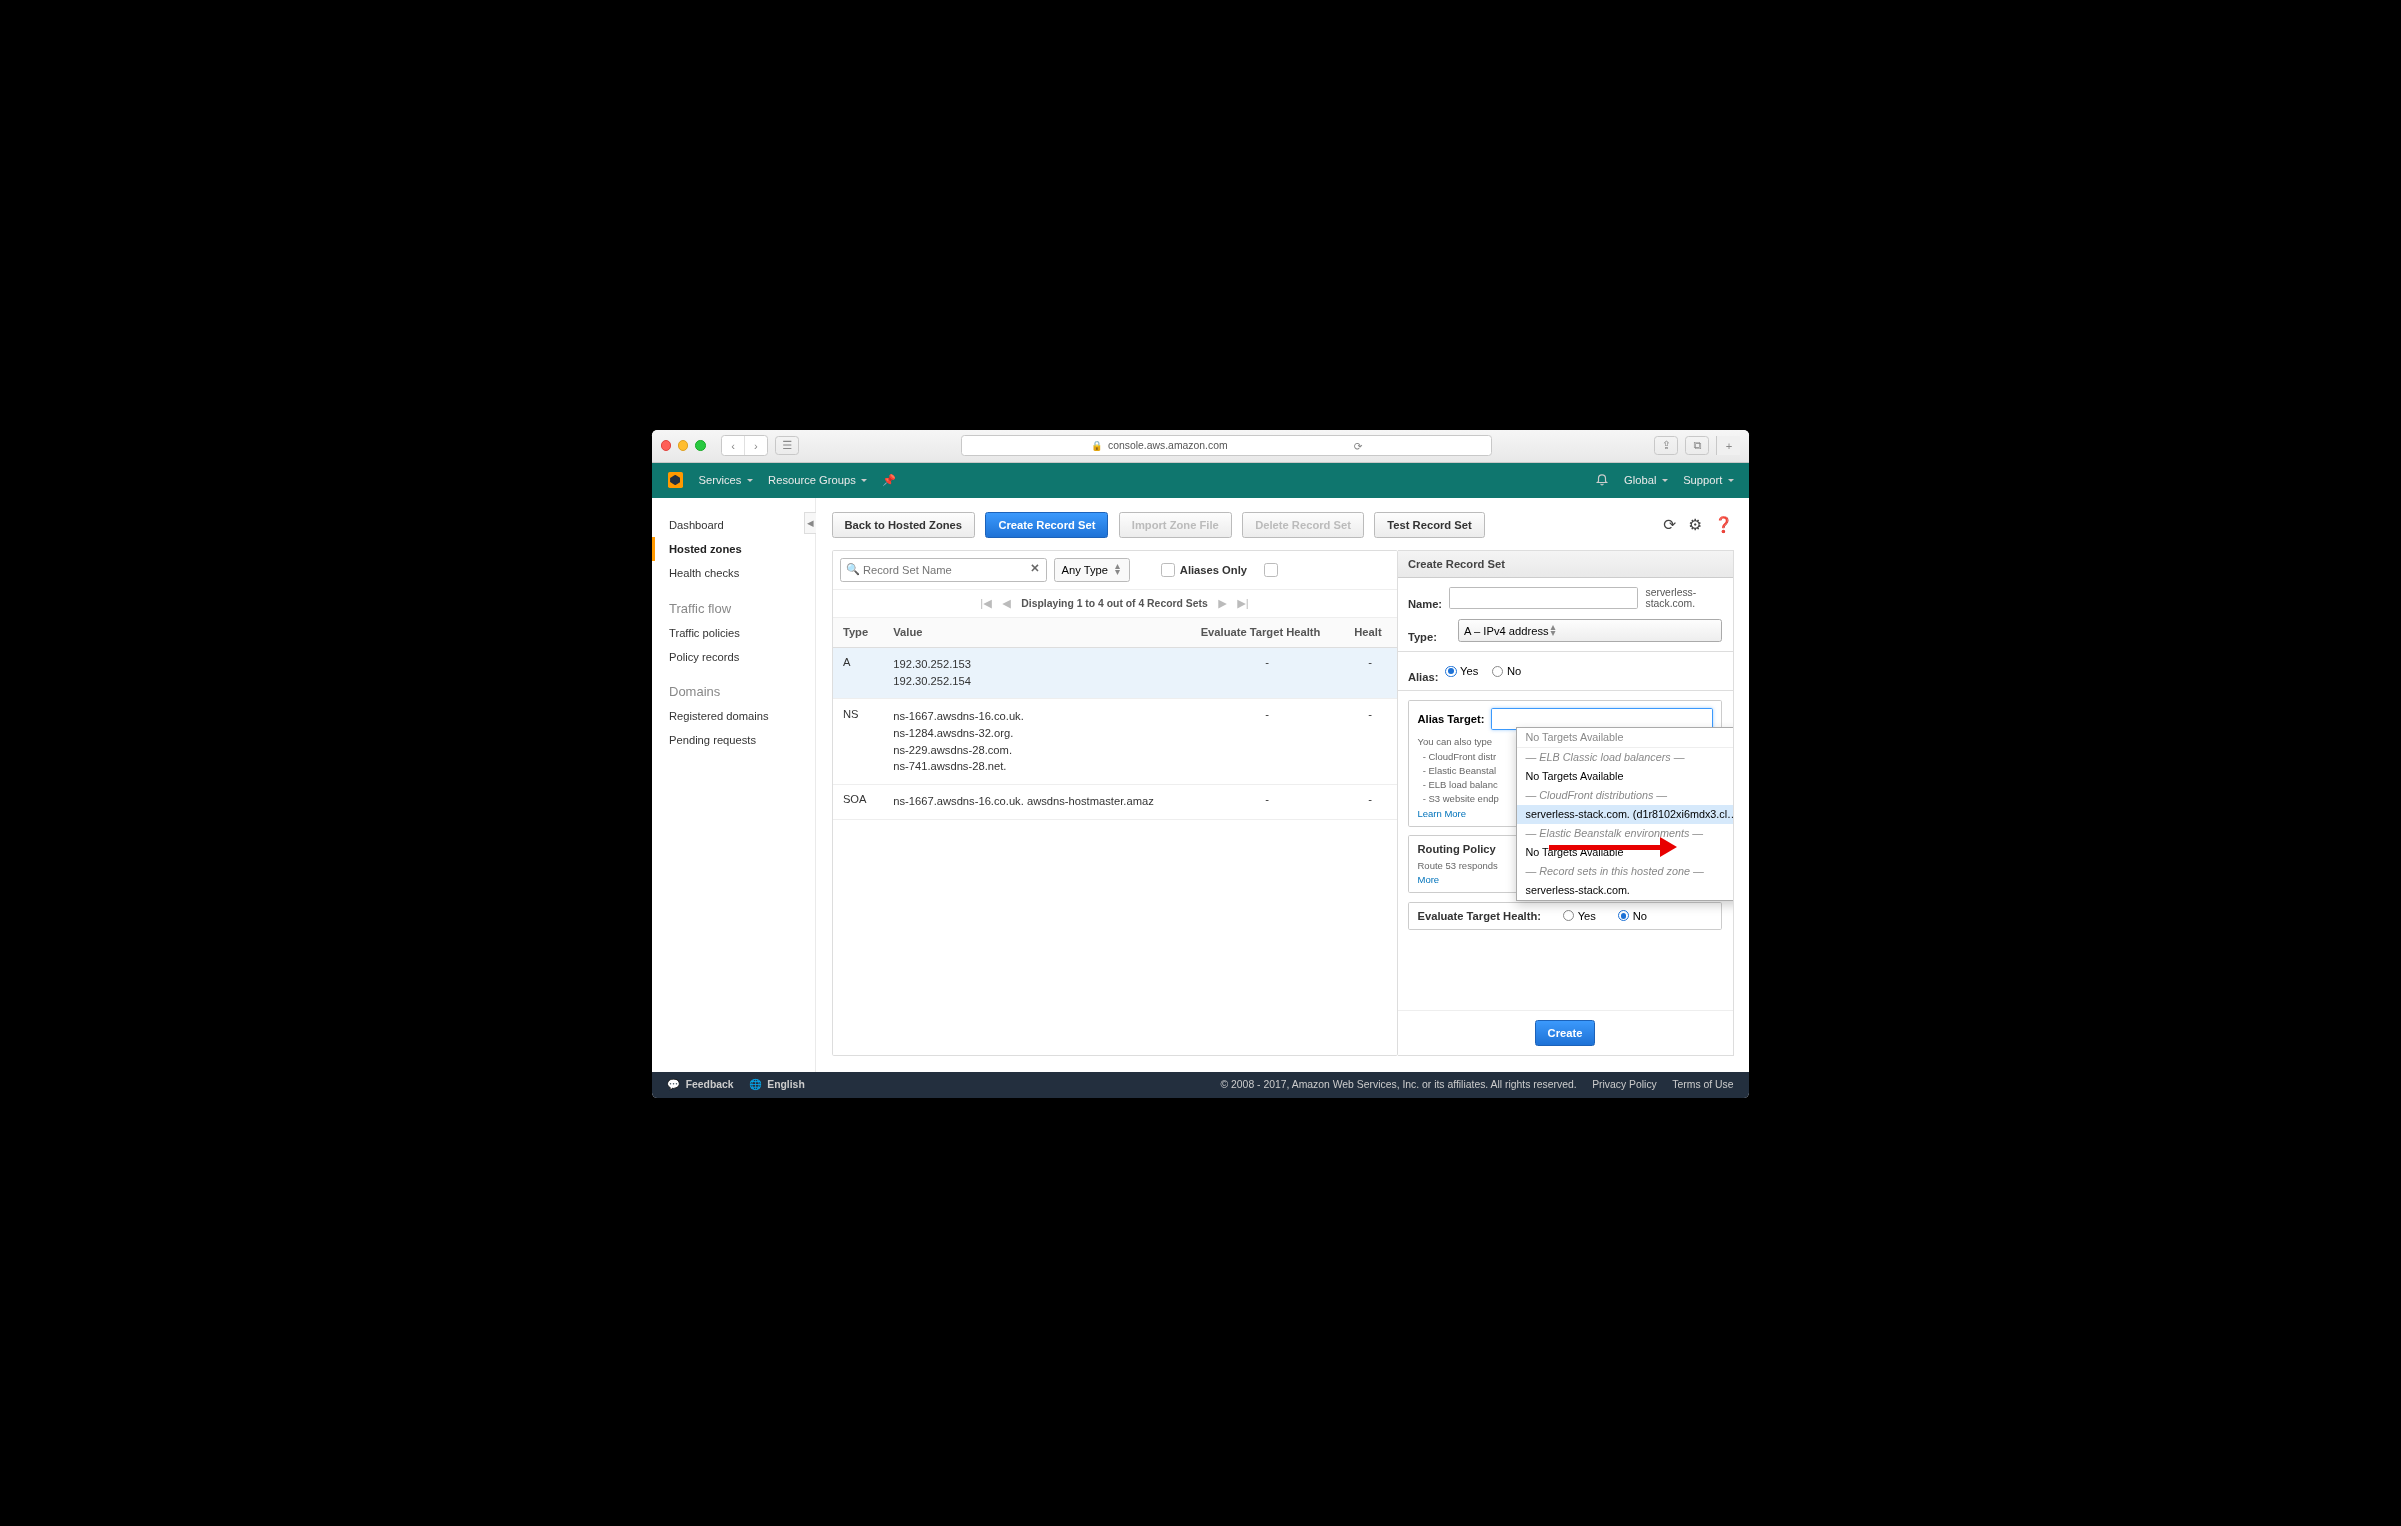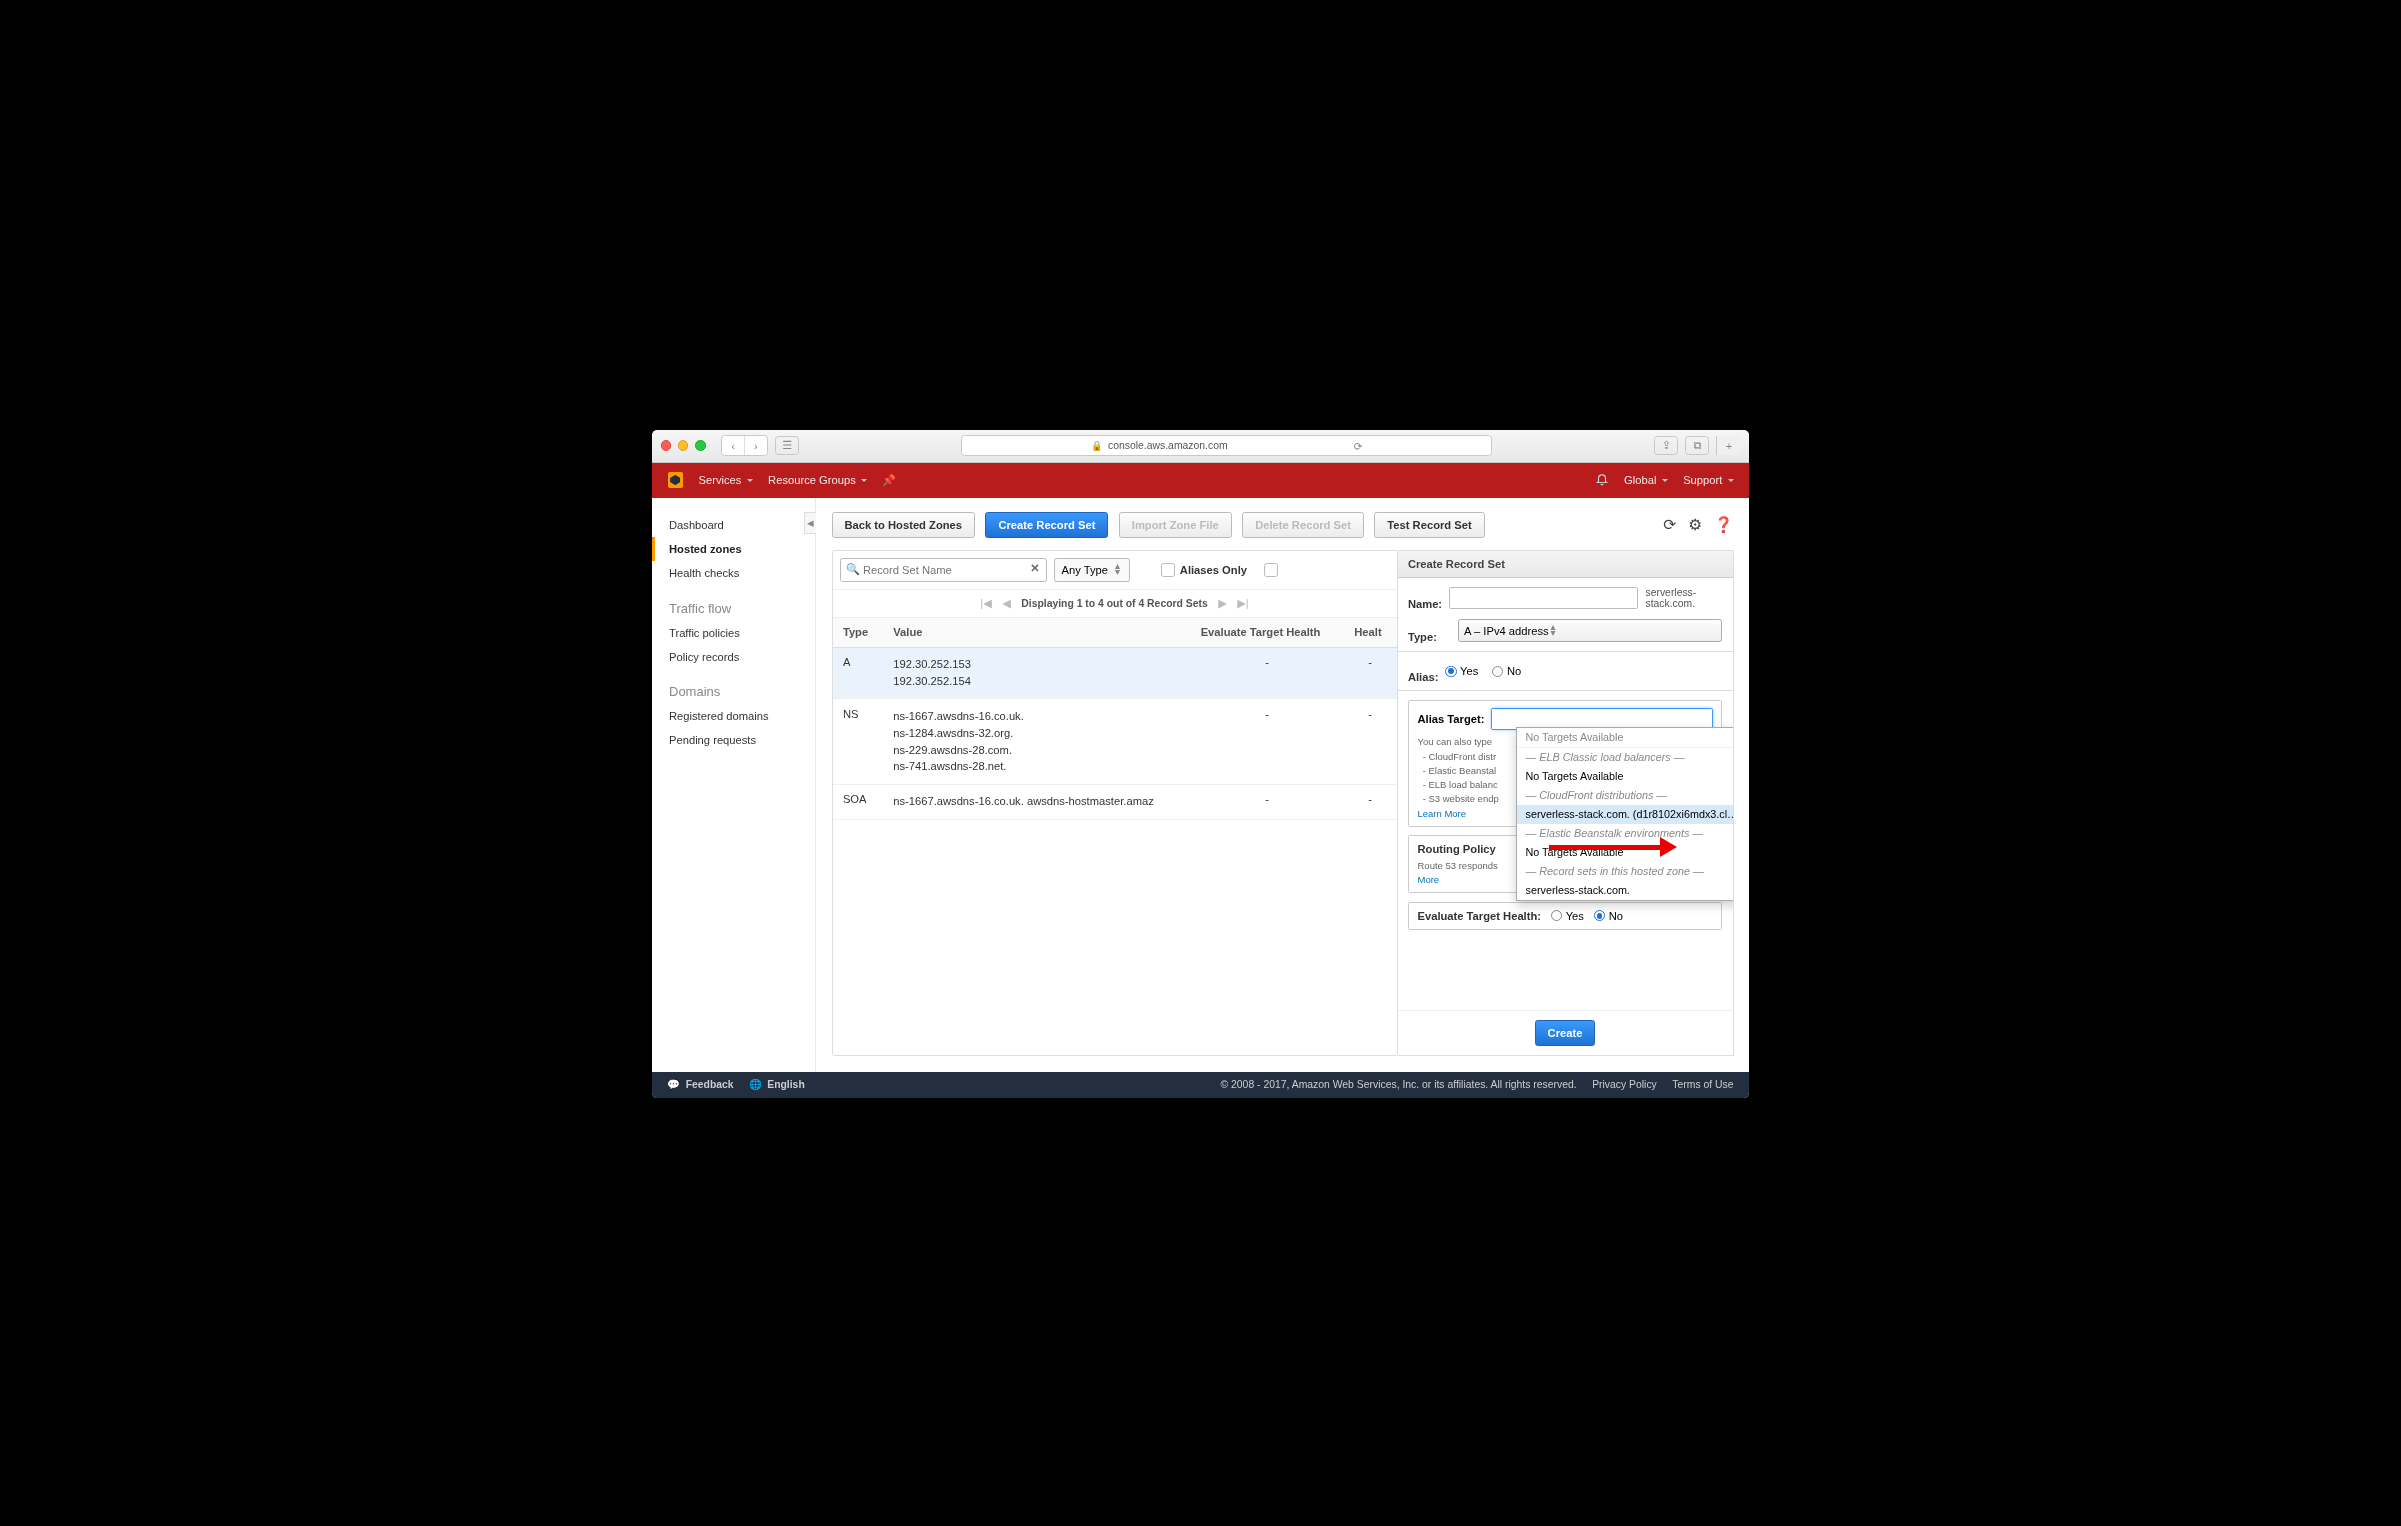--- a/index.html
+++ b/index.html
@@ -18,21 +18,21 @@
   .nav-btns span:last-child{border-right:none;}
   .tabs-icon { width:24px; height:19px; border:0.9px solid #c8c8c8; border-radius:3.5px; display:flex; align-items:center; justify-content:center; color:#888; }
   .url-bar { flex:1; margin:0 155px; height:21px; background:#fff; border:0.9px solid #c8c8c8; border-radius:3.5px; display:flex; align-items:center; justify-content:center; gap:5.2px; color:#555; font-size:10.4px; }
   .lock { font-size:9.5px; color:#7a7a7a; }
   .reload { color:#888; }
   .share-btn { width:24px; height:19px; border:0.9px solid #c8c8c8; border-radius:3.5px; display:flex; align-items:center; justify-content:center; color:#888; margin-left:auto; }
   .tabview { width:24px; height:19px; border:0.9px solid #c8c8c8; border-radius:3.5px; display:flex; align-items:center; justify-content:center; color:#888; }
   .newtab { width:24px; height:19px; border-left:0.9px solid #c8c8c8; background:#f0f0f0; display:flex; align-items:center; justify-content:center; color:#888; }
 
   
-  .aws-bar { height: 35px; background: #b91c1c; display:flex; align-items:center; padding:0 15.5px; color:#eaeaea; font-size:11.2px; gap:15.5px; }
+  .aws-bar { height: 35px; background: #0f766e; display:flex; align-items:center; padding:0 15.5px; color:#eaeaea; font-size:11.2px; gap:15.5px; }
   .aws-logo { width:15.5px; height:15.5px; background:#ff9900; border-radius:1.7px; position:relative; }
   .aws-logo::after{content:""; position:absolute; inset:2.6px; background:#232f3e; clip-path: polygon(50% 0, 100% 30%, 100% 70%, 50% 100%, 0 70%, 0 30%);}
   .aws-item { display:flex; align-items:center; gap:5.2px; cursor:pointer; }
   .aws-item .caret { border:3.5px solid transparent; border-top-color:#ccc; margin-top:3.5px; }
   .aws-spacer { flex:1; }
   .bell { width:14px; height:14px; }
   .pin { color:#ccc; }
 
   
   .main { display:flex; height: calc(100% - 33px - 35px - 26px); }
@@ -341,21 +341,21 @@
             <div class="box">
               <div class="form-row tight" style="margin-bottom:3.5px;">
                 <span class="rp-label">Routing Policy</span>
               </div>
               <div class="help-text">
                 <span>Route 53 responds</span>
               </div>
               <span class="learn-more">More</span>
             </div>
 
-            <div class="box" style="display:flex;align-items:center;gap:10px;">
+            <div class="box" style="display:flex;align-items:center;gap:22px;">
               <span class="rp-label">Evaluate Target Health:</span>
               <span class="radio-row">
                   <span class="radio"></span>
                   <span>Yes</span>
                 </span>
               <span class="radio-row">
                   <span class="radio checked"></span>
                   <span>No</span>
                 </span>
             </div>

